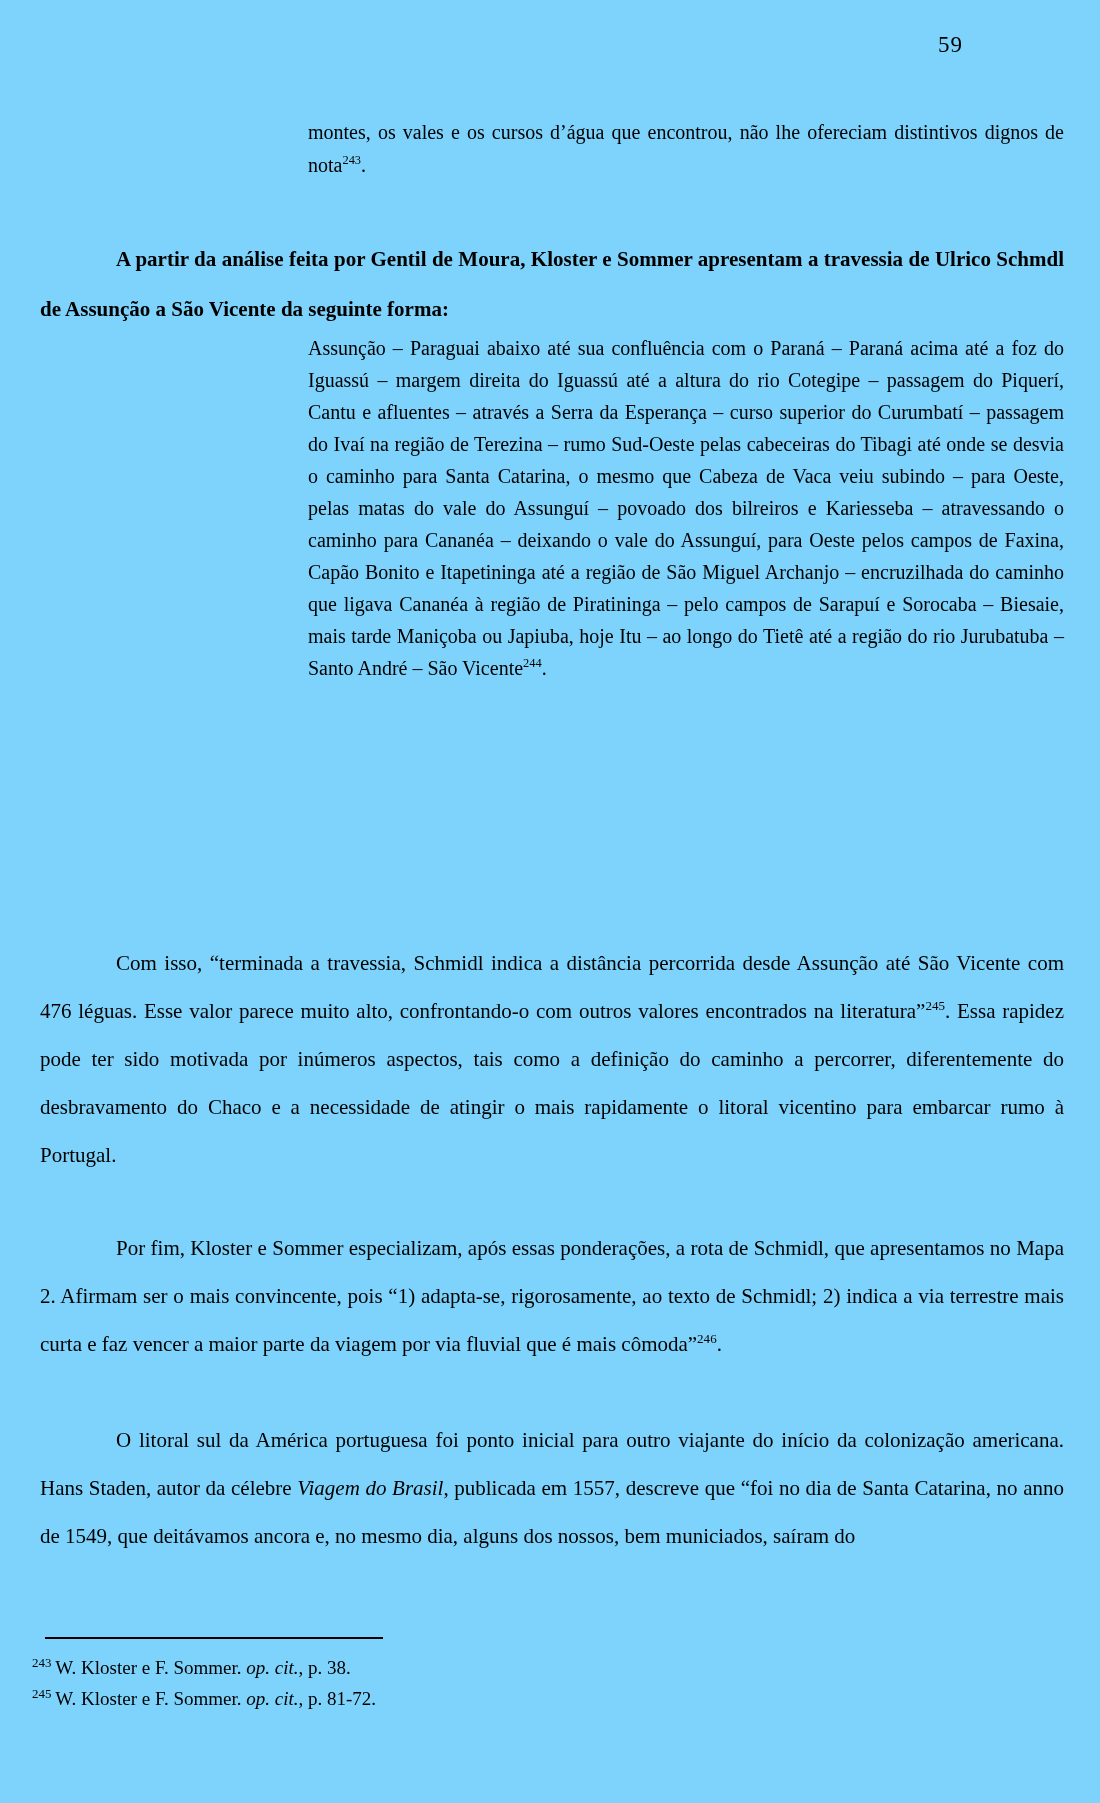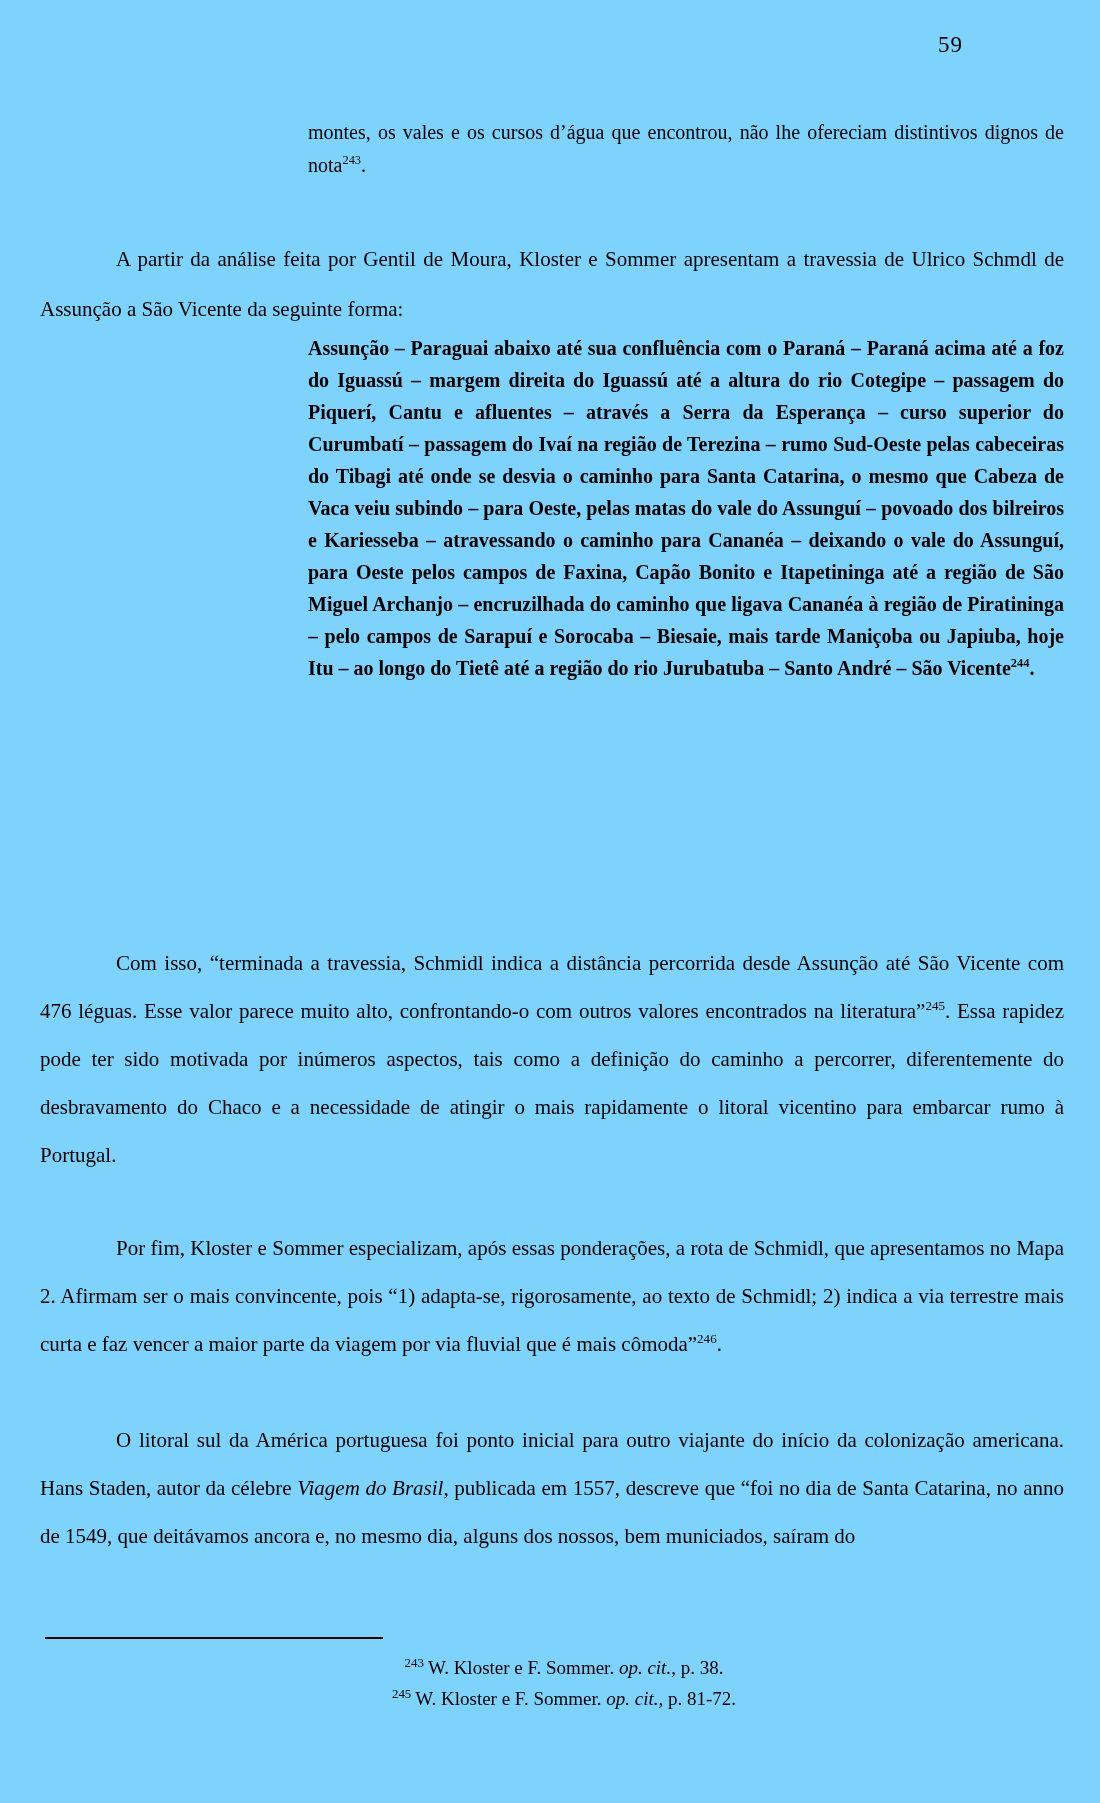--- a/index.html
+++ b/index.html
@@ -20,56 +20,56 @@
     letter-spacing: 1px;
   }
   .blockquote {
     position: absolute;
     left: 308px;
     width: 756px;
     text-align: justify;
     font-size: 20px;
   }
   .quote1 { top: 104px; line-height: 33px; margin-top: 12px; }
-  .quote2 { top: 332px; line-height: 32px; font-weight: bold; }
+  .quote2 { top: 332px; line-height: 32px; }
   .body-para {
     position: absolute;
     left: 40px;
     width: 1024px;
     text-align: justify;
     text-indent: 76px;
     font-size: 21px;
     line-height: 48px;
   }
-  .para1 { top: 234px; line-height: 50px; }
+  .para1 { top: 234px; line-height: 50px; font-weight: bold; }
   .para2 { top: 939px; }
   .para3 { top: 1224px; }
   .para4 { top: 1416px; }
   sup.ref {
     font-size: 0.62em;
     line-height: 0;
     vertical-align: super;
   }
   .italic { font-style: italic; font-family: Liberation Serif, serif; }
   .footnote-rule {
     position: absolute;
     top: 1637px;
     left: 45px;
     width: 338px;
     height: 2px;
     background: #000000;
   }
   .footnotes {
     position: absolute;
     top: 1652px;
-    left: 54px;
+    left: 32px;
     width: 1020px;
     font-size: 19px;
     line-height: 31px;
-    text-align: center;
+    text-align: left;
   }
   .footnote-item { white-space: nowrap; }
   .footnote-item sup.ref { margin-right: 4px; font-size: 0.68em; }
 </style>
 </head>
 <body>
 
 <div class="page">
 
   <div class="page-number">59</div>

